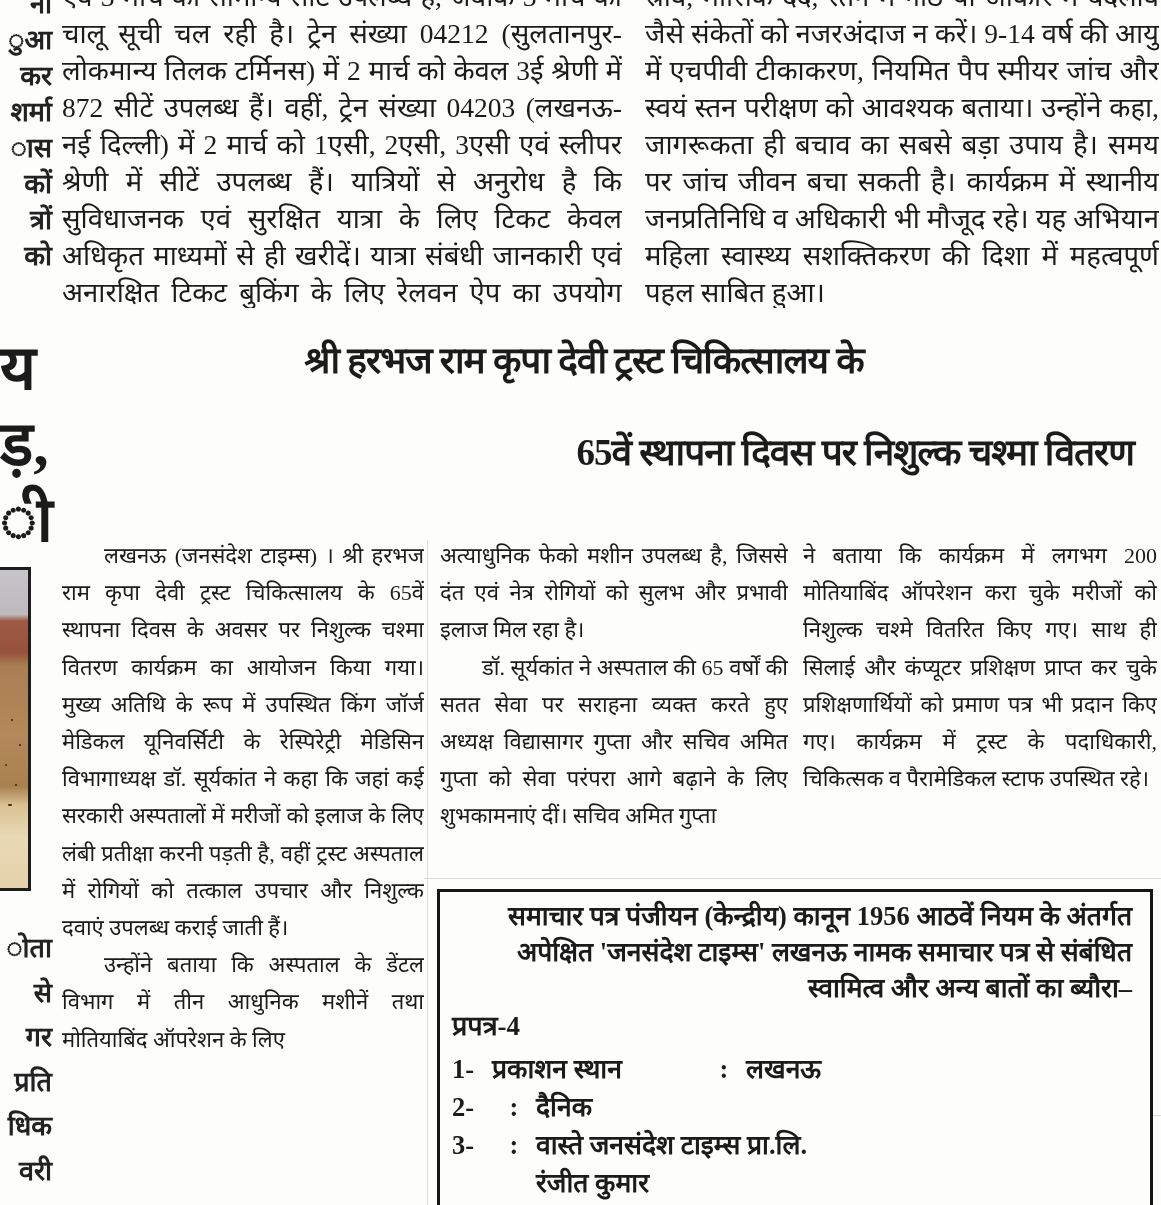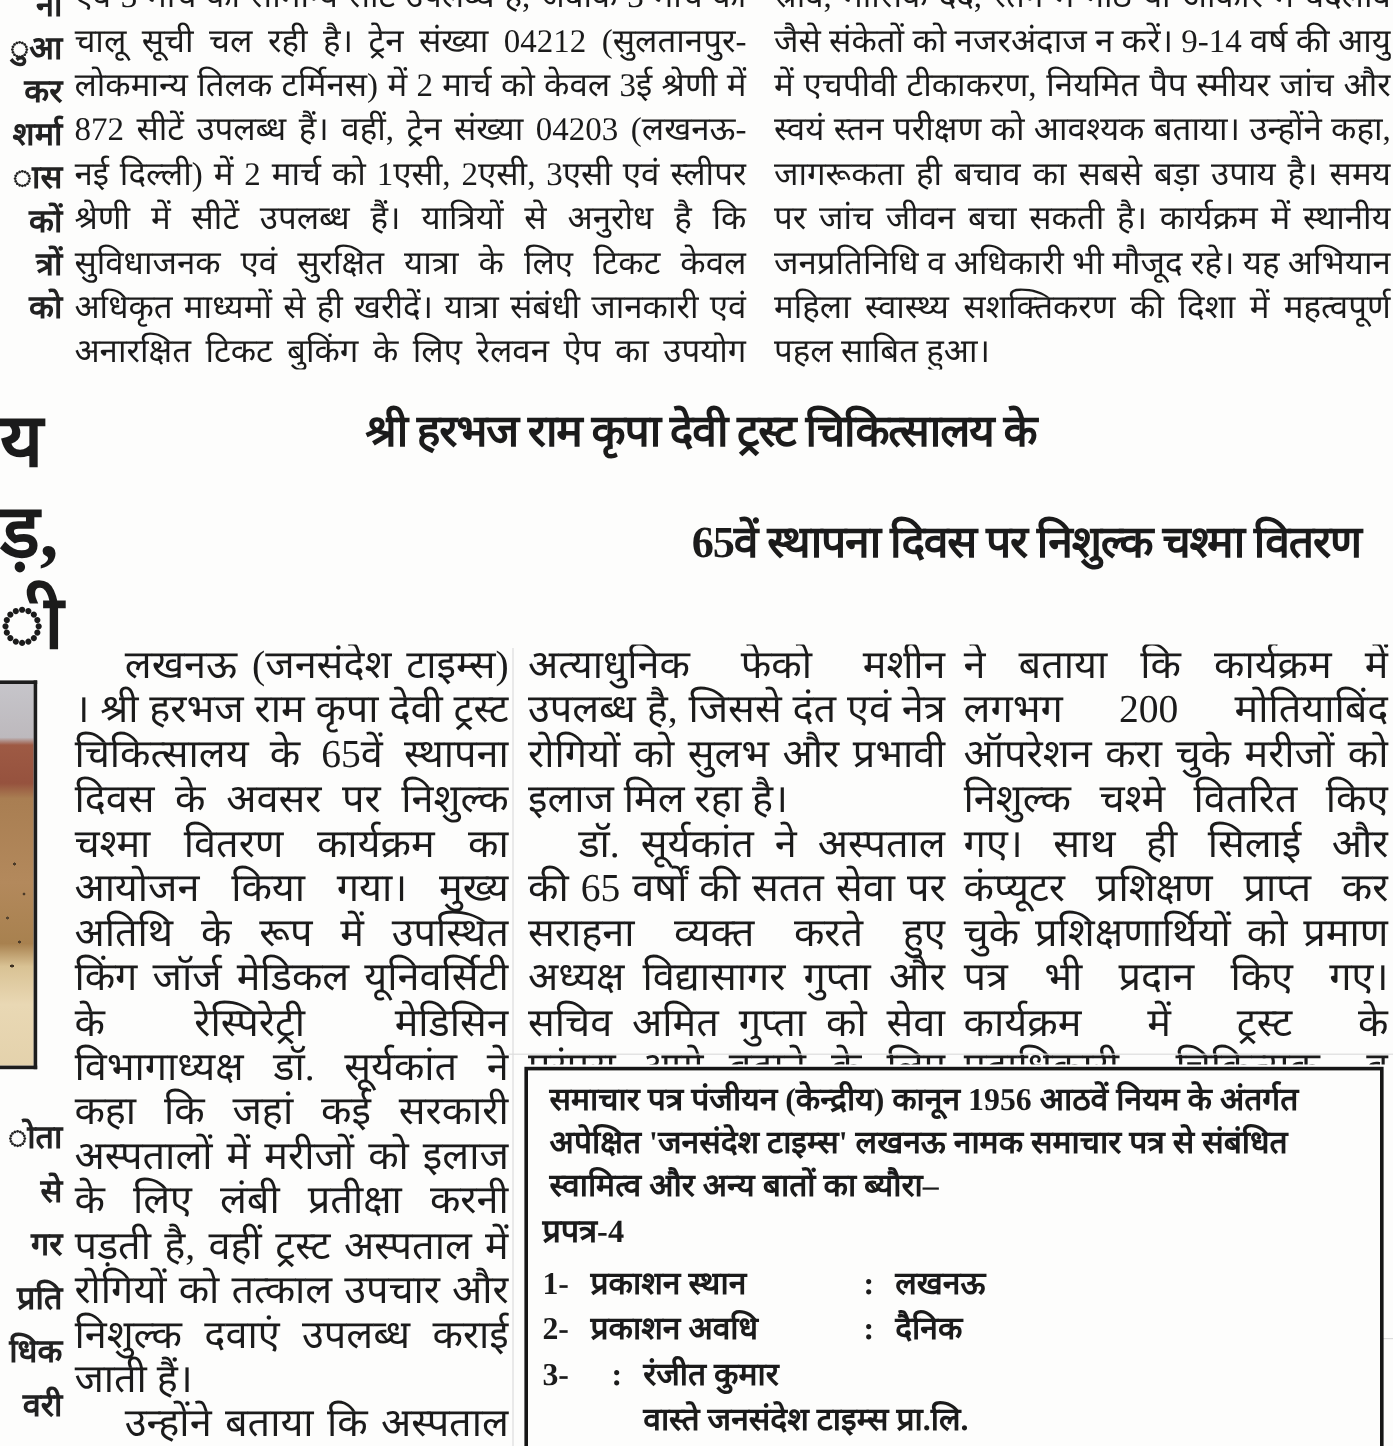--- a/index.html
+++ b/index.html
@@ -49,35 +49,35 @@
         #d9c294 74%, #e9d8b4 84%, #e4d2ac 100%);
   }
   
   .headline{
     left:34px;width:1100px;text-align:center;
     font-weight:700;letter-spacing:-1px;
     font-size:37px;line-height:1;white-space:nowrap;
   }
   
   .bodycol p{
-    margin:0;font-size:33px;line-height:37.2px;
+    margin:0;font-size:22px;line-height:37.2px;
     text-align:justify;font-weight:500;
   }
   .bodycol p.indent{text-indent:42px;}
   #col1{left:62px;top:537px;width:362px;height:668px;overflow:hidden;}
   #col2{left:440px;top:537px;width:348px;height:350px;overflow:hidden;}
   #col3{left:803px;top:537px;width:354px;height:350px;overflow:hidden;}
   
   #notice-box{
     left:437px;top:889px;width:686px;height:400px;
     border:3px solid #161616;
     padding:6px 12px 0 12px;
   }
   .box-header{
-    text-align:left;font-weight:700;
+    text-align:right;font-weight:700;
     font-size:26.5px;line-height:36px;margin:0 6px;
   }
   .box-form{
     font-weight:700;
     font-size:27px;line-height:40px;
   }
   .box-rows{margin-top:4px;}
   .box-row{display:flex;font-size:26.5px;line-height:38px;font-weight:600;}
   .box-row .num{width:40px;flex:none;}
   .box-row .label{width:210px;flex:none;}
@@ -154,30 +154,29 @@
     <p class="box-form" style="margin:0;">प्रपत्र-4</p>
     <div class="box-rows">
       <div class="box-row">
         <span class="num">1-</span>
         <span class="label">प्रकाशन स्थान</span>
         <span class="colon">:</span>
         <span class="value">लखनऊ</span>
       </div>
       <div class="box-row">
         <span class="num">2-</span>
-        <span class="label">प्रकाशन अवधि</span>
         <span class="colon">:</span>
         <span class="value">दैनिक</span>
       </div>
       <div class="box-row">
         <span class="num">3-</span>
         <span class="colon">:</span>
         <span class="value">
+          <span style="display:block;">वास्ते जनसंदेश टाइम्स प्रा.लि.</span>
           <span style="display:block;">रंजीत कुमार</span>
-          <span style="display:block;">वास्ते जनसंदेश टाइम्स प्रा.लि.</span>
         </span>
       </div>
       <div class="box-row">
         <span class="num"></span>
         <span class="label" style="width:254px;">क्या भारत के नागरिक हैं ?</span>
         <span class="colon" style="width:0;">:</span>
         <span class="value" style="padding-left:40px;">हाँ</span>
       </div>
     </div>
   </div>

